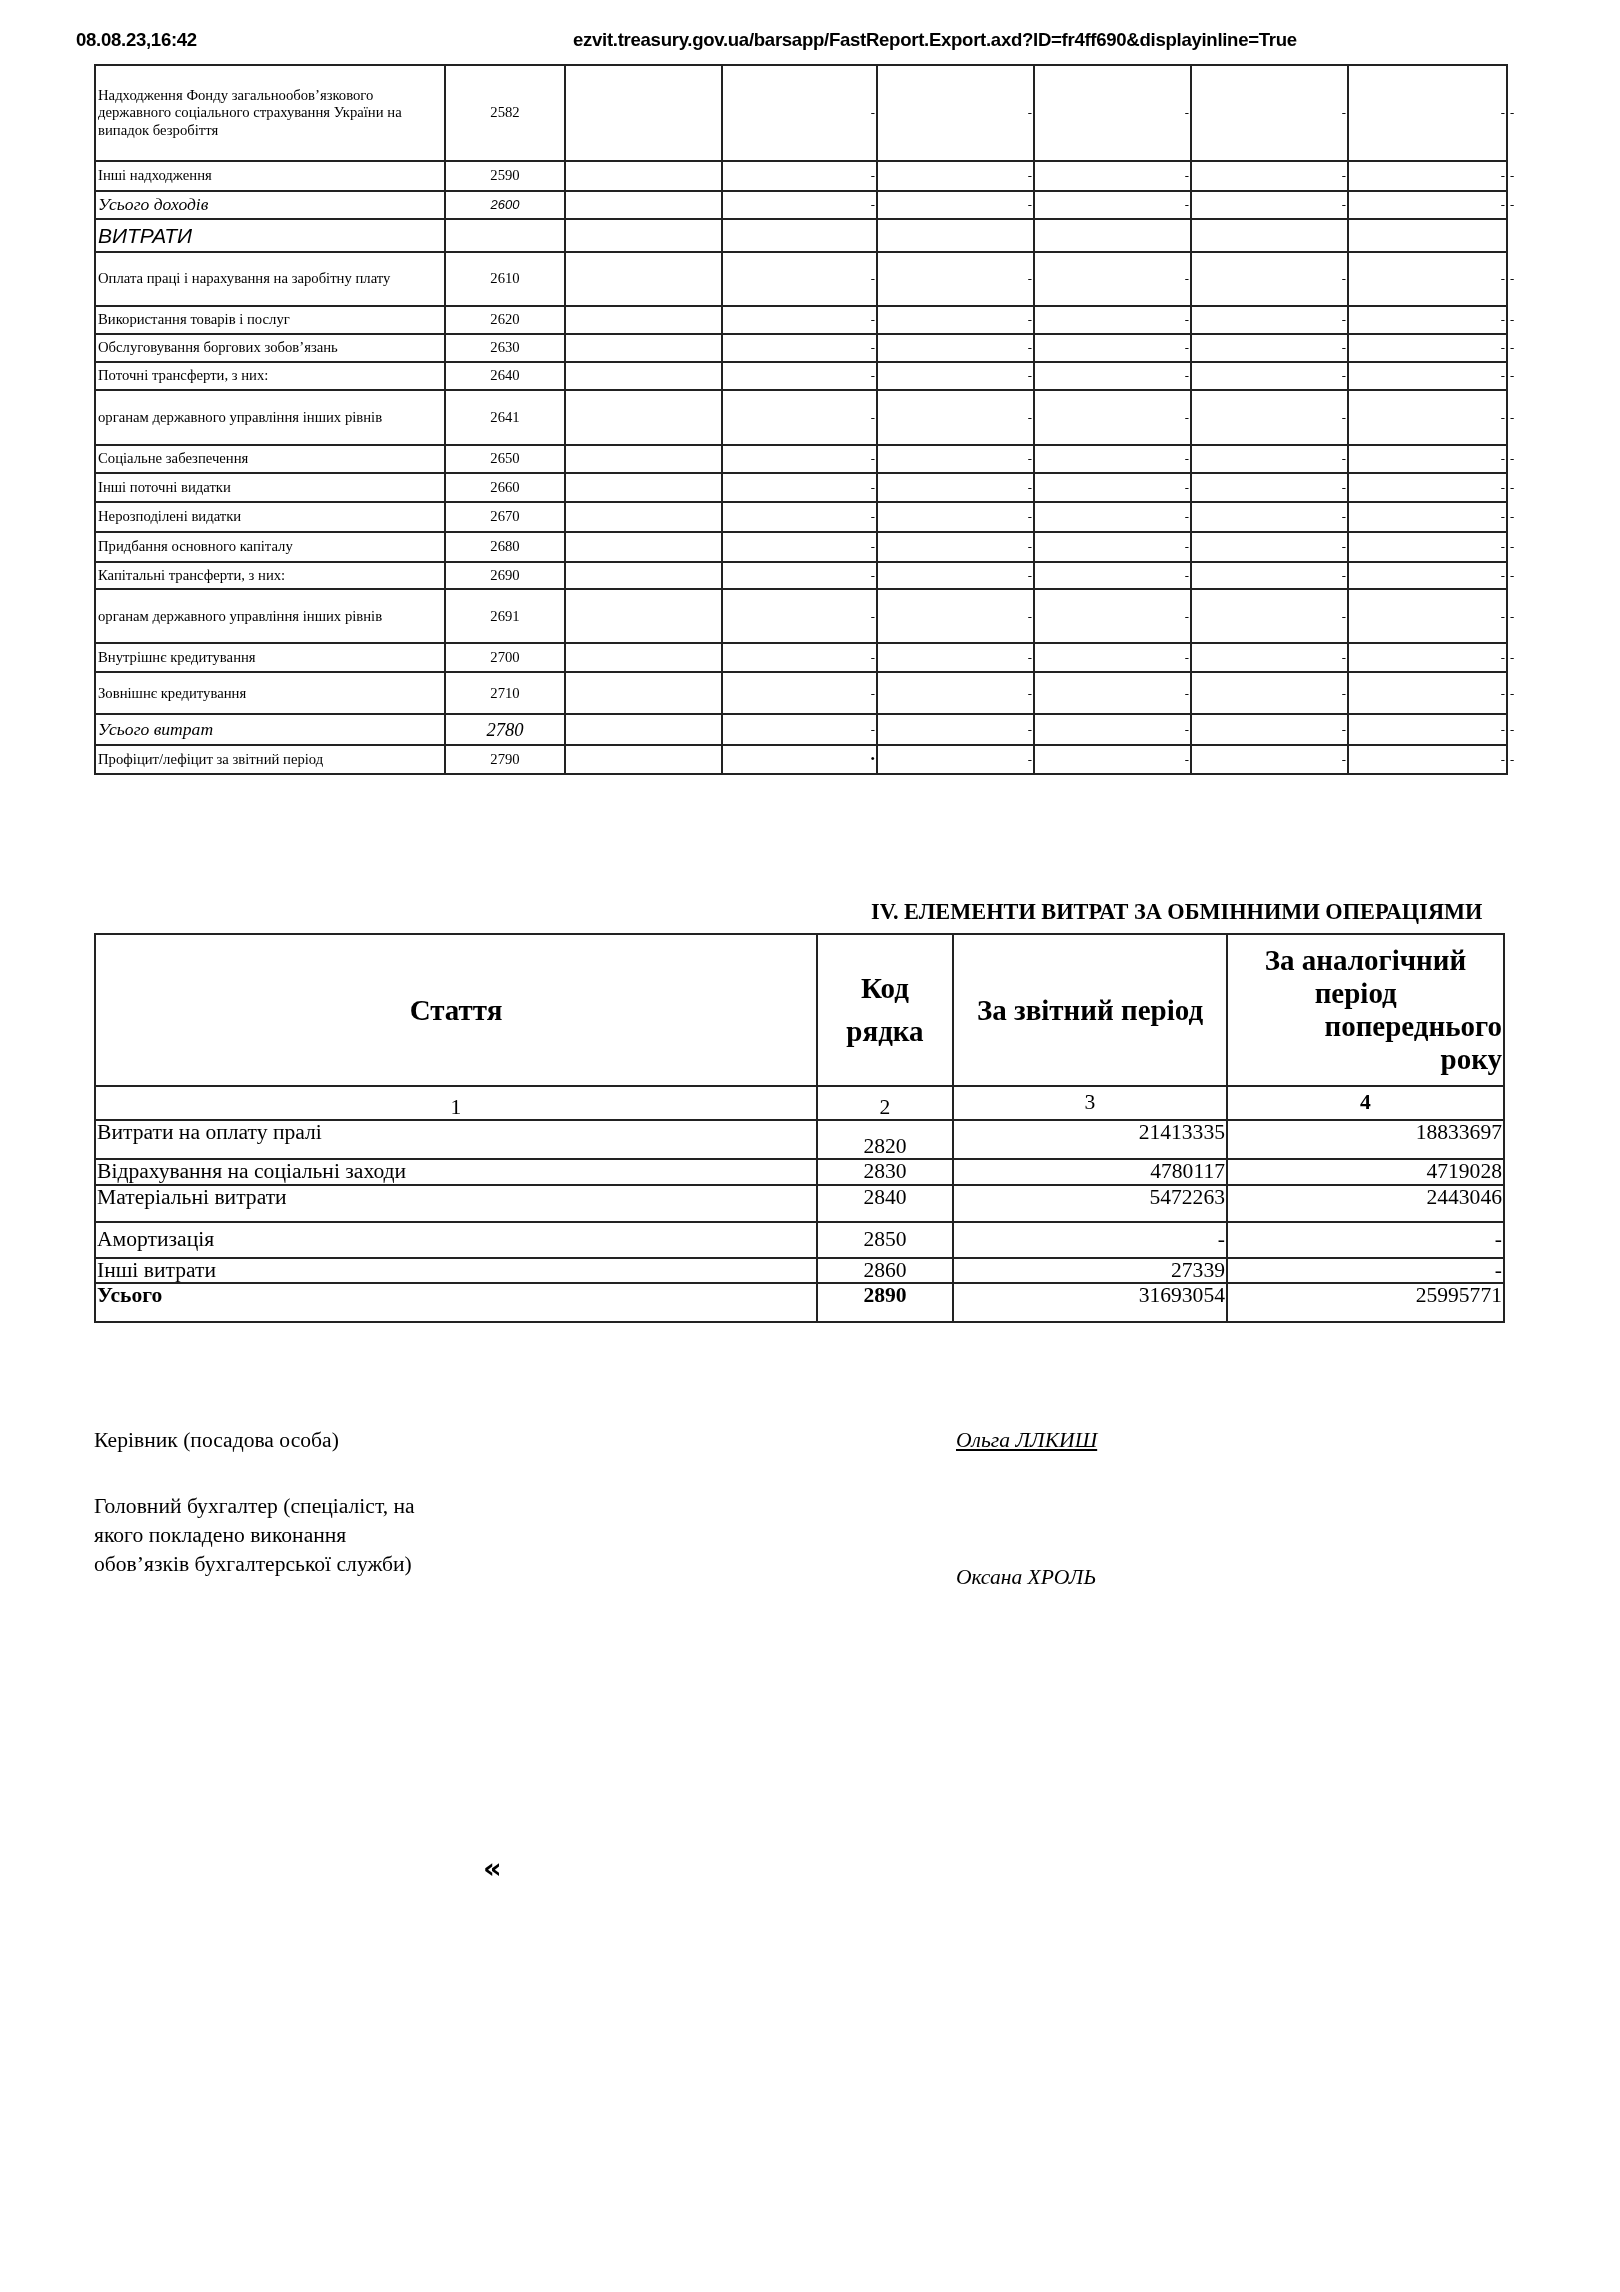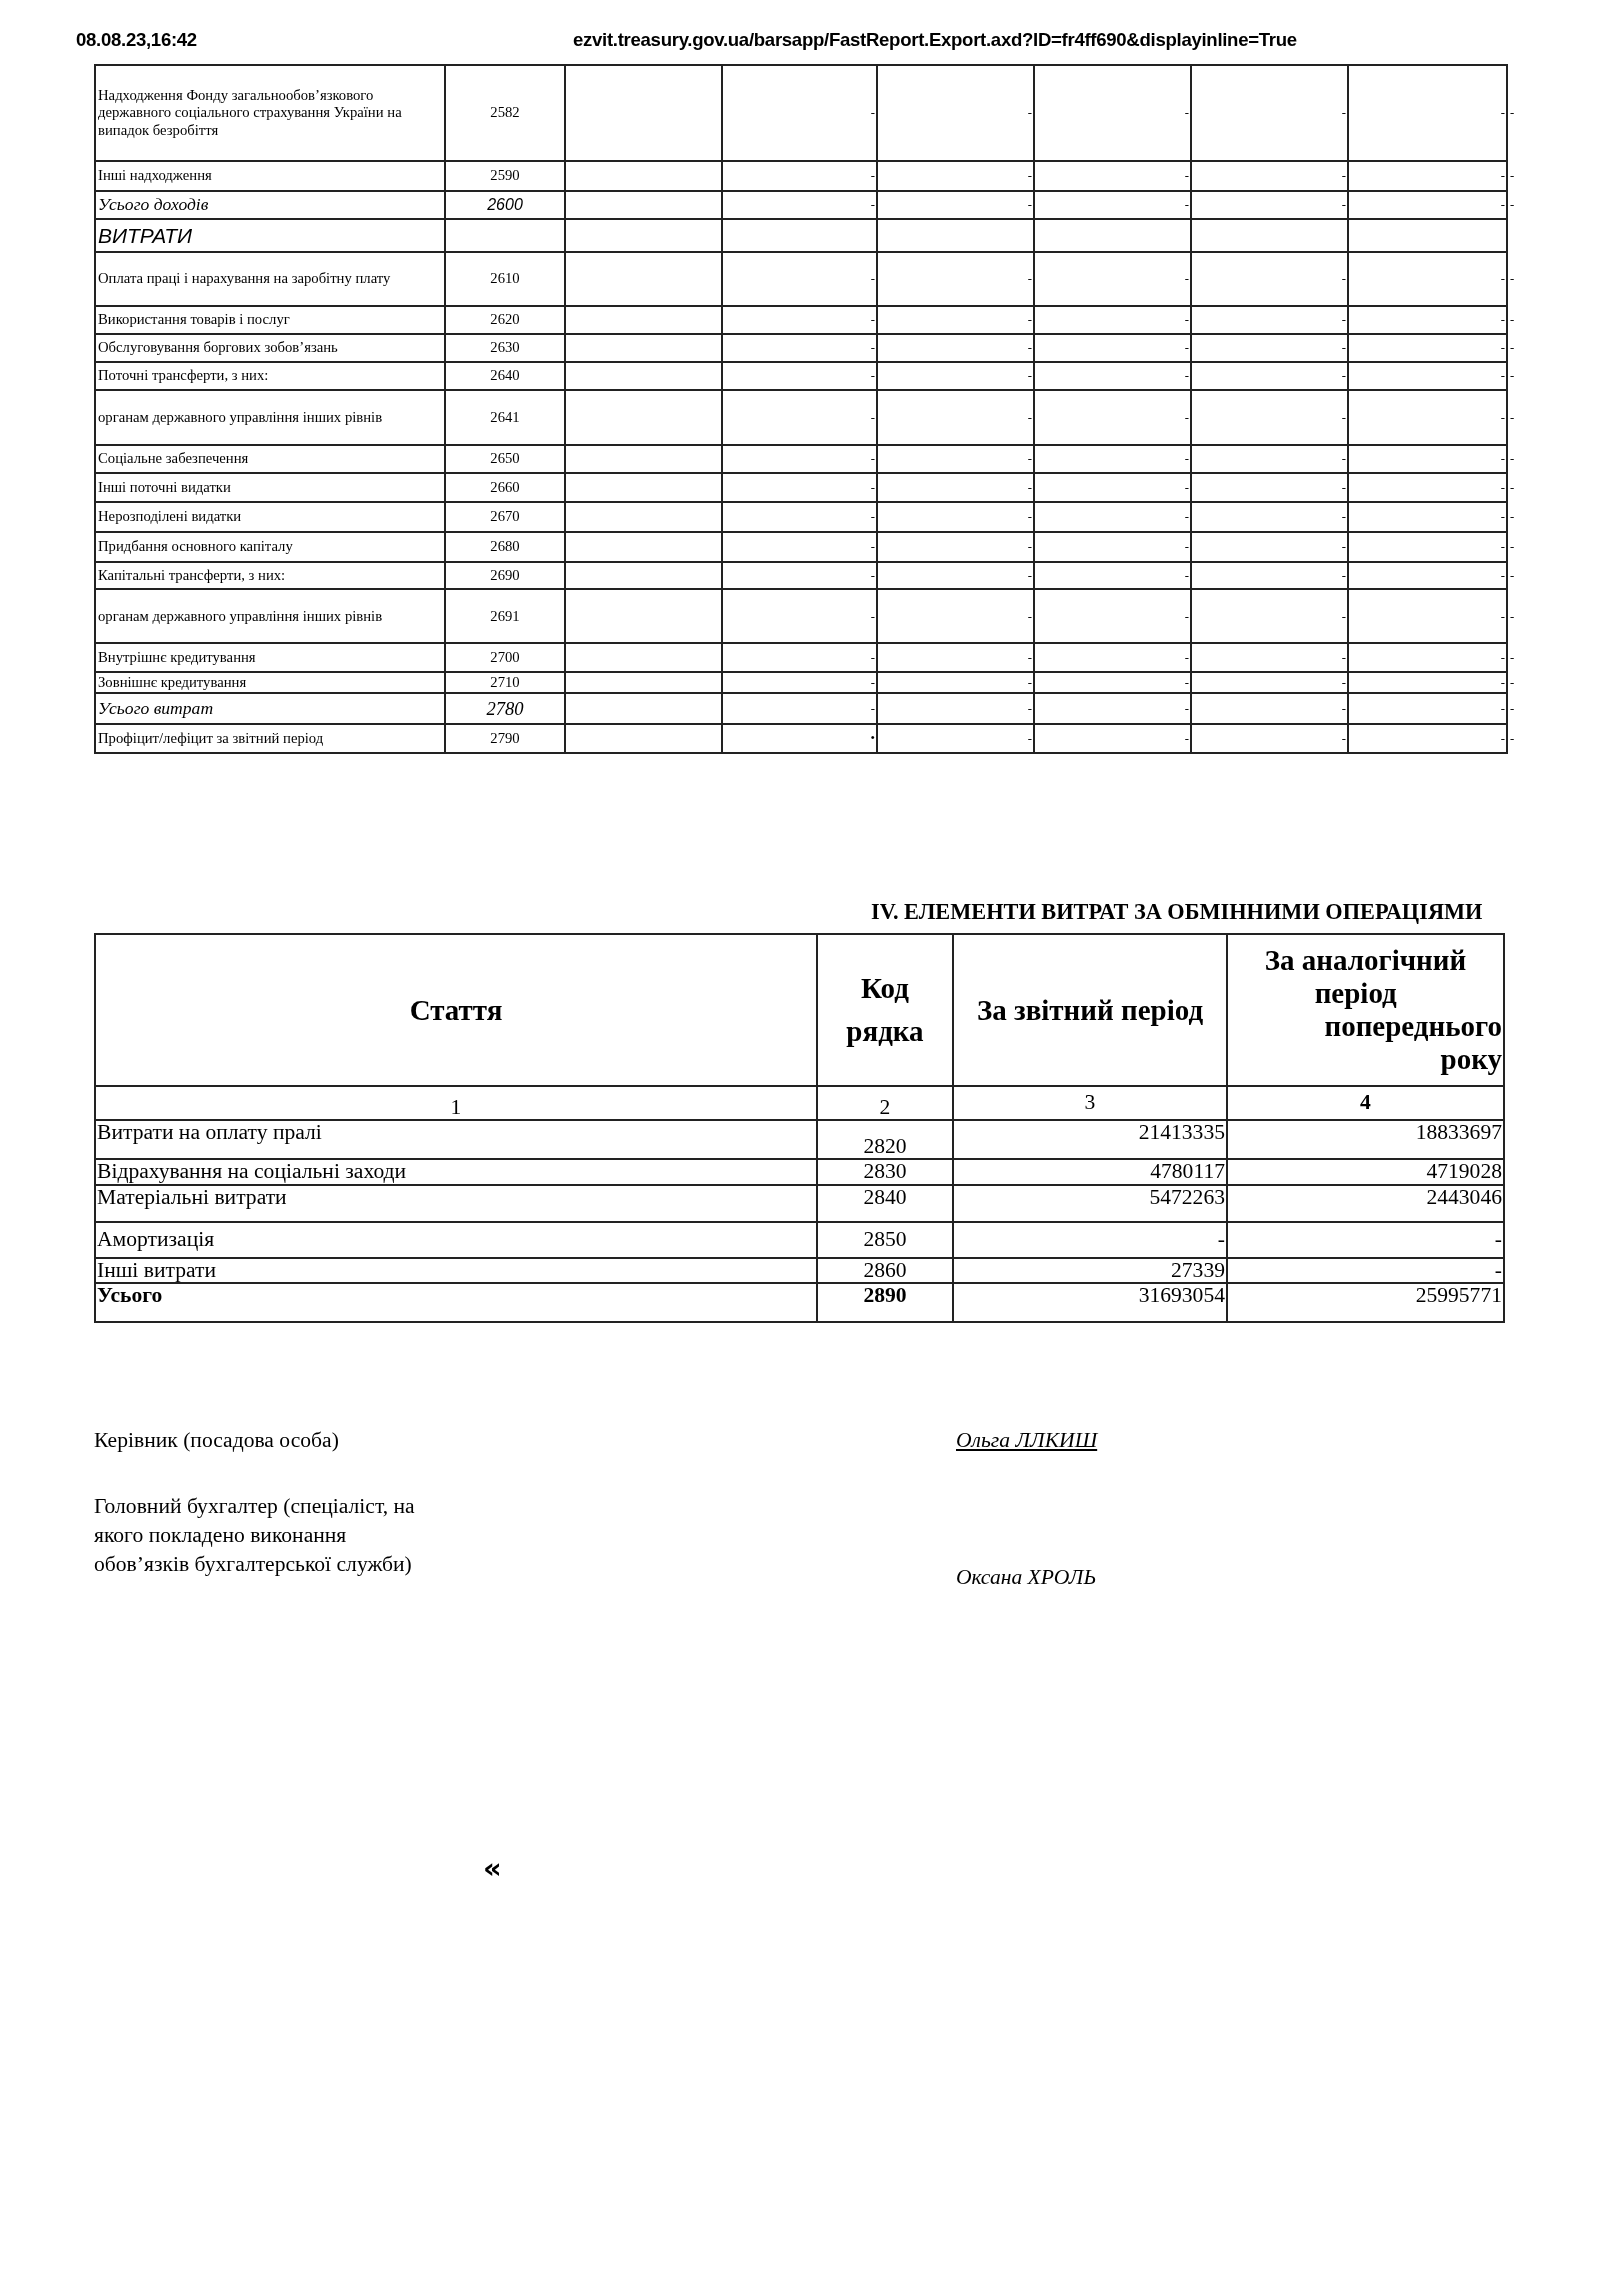--- a/index.html
+++ b/index.html
@@ -9,21 +9,21 @@
   #hdr-url { left: 573px; }
 
   
   #t1 { position: absolute; left: 94px; top: 64px; width: 1410px; border-collapse: collapse; table-layout: fixed; }
   #t1 td { border: 2px solid #222; padding: 0 2px; font-size: 14.7px; line-height: 17.6px; vertical-align: middle; }
   #t1 td.name { text-align: left; }
   #t1 td.code { text-align: center; }
   #t1 td.val { text-align: right; font-size: 12.7px; padding-right: 1px; }
   #t1 td.it { font-style: italic; font-size: 17.6px; }
   #t1 td.itsans { font-family: "Liberation Sans", sans-serif; font-style: italic; font-size: 21px; }
-  #t1 td.code.itsans { font-size: 16px; }
+  #t1 td.code.itsans { font-size: 13px; }
   #t1 td.code.it { font-size: 18.6px; }
 
   #sec4-title { position: absolute; top: 898px; left: 0; width: 1505px; padding-left: 94px; box-sizing: border-box; text-align: right; font-weight: bold; font-size: 24px; }
   #sec4-title span { display: inline-block; transform: scaleX(0.93); }
 
   #t2 { position: absolute; left: 94px; top: 933px; width: 1410px; border-collapse: collapse; table-layout: fixed; }
   #t2 td { border: 2px solid #222; padding: 0 1px; font-size: 21.6px; line-height: 23.5px; }
   #t2 .h { font-weight: bold; text-align: center; font-size: 29px; line-height: 43px; vertical-align: middle; }
   #t2 .h.c3 { font-size: 29px; }
   #t2 .h.c4 { font-size: 29px; line-height: 33px; text-align: right; }
@@ -228,21 +228,21 @@
         <td class="name">Внутрішнє кредитування</td>
         <td class="code">2700</td>
         <td class="val"></td>
         <td class="val">-</td>
         <td class="val">-</td>
         <td class="val">-</td>
         <td class="val">-</td>
         <td class="val">-</td>
         <td class="val">-</td>
       </tr>
-      <tr style="height: 21px;">
+      <tr style="height: 42px;">
         <td class="name">Зовнішнє кредитування</td>
         <td class="code">2710</td>
         <td class="val"></td>
         <td class="val">-</td>
         <td class="val">-</td>
         <td class="val">-</td>
         <td class="val">-</td>
         <td class="val">-</td>
         <td class="val">-</td>
       </tr>

